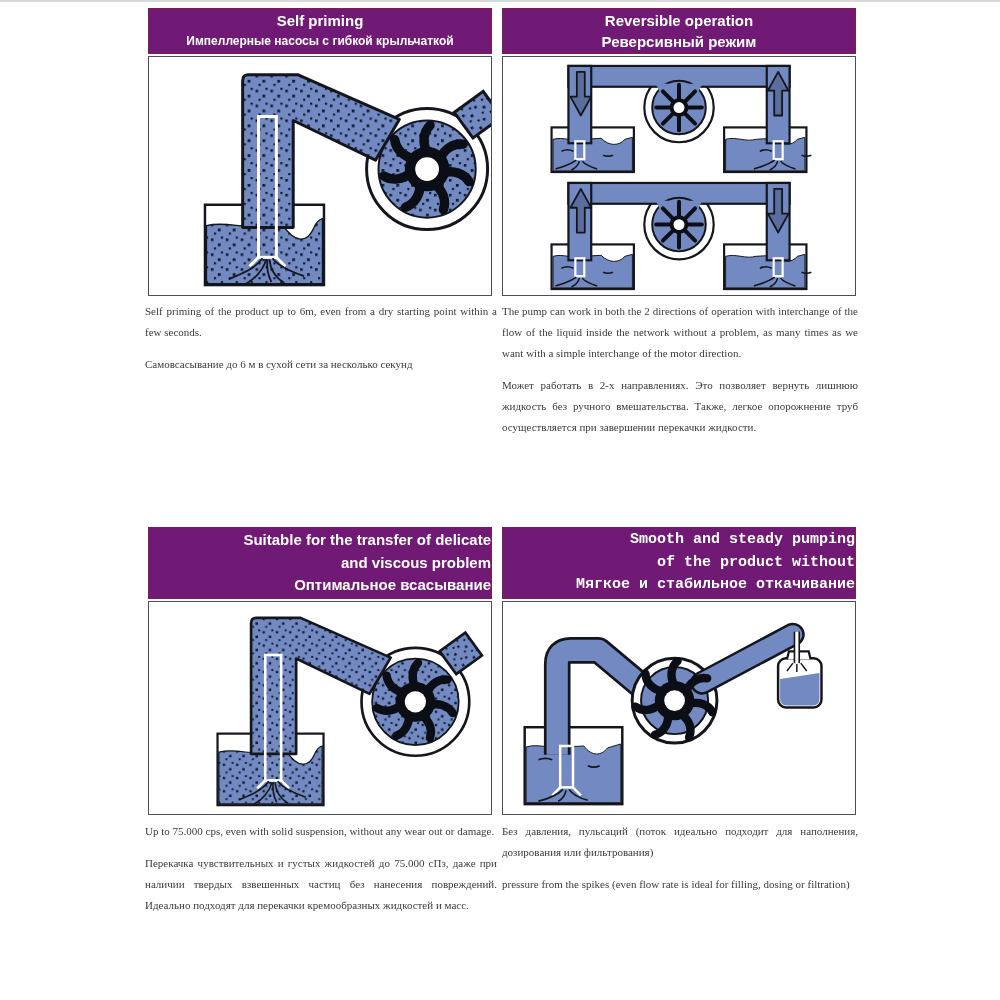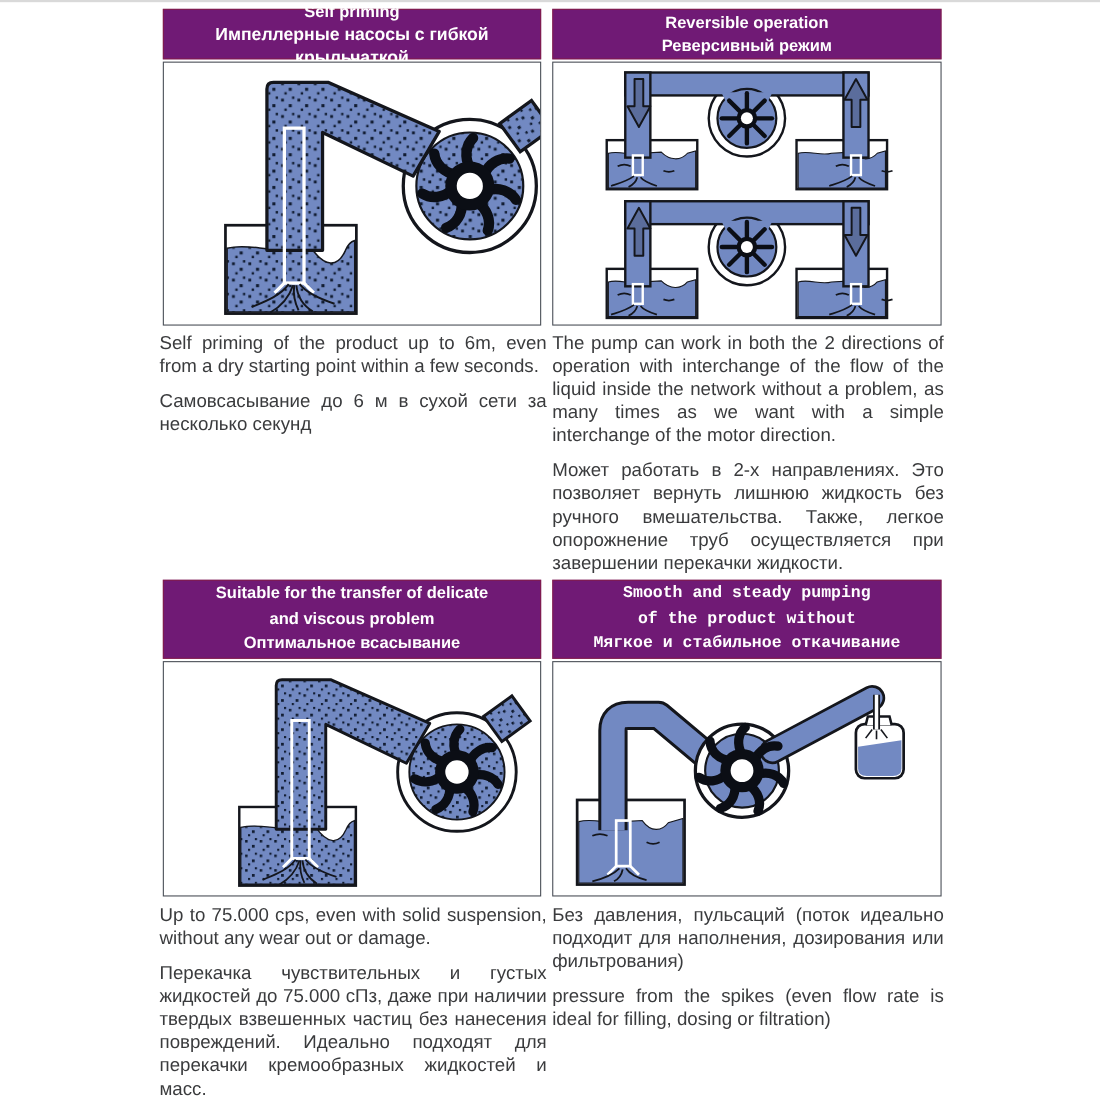--- a/index.html
+++ b/index.html
@@ -11,48 +11,49 @@
     position:absolute;
     background:#701a75;
     border:1px solid rgba(150,30,30,.45);
     color:#ffffff;
     font-weight:bold;
     display:flex;flex-direction:column;align-items:center;justify-content:center;
     text-align:center;
     font-size:15px;line-height:21px;
     box-sizing:border-box;
   }
-  .banner.three{line-height:22.5px;}
+  .banner.three{line-height:22.5px;align-items:flex-end;}
 
   .imgbox{
     position:absolute;
     background:#ffffff;
     border:1.3px solid #4a4f57;
     box-sizing:border-box;
     display:flex;align-items:center;justify-content:center;
   }
   .imgbox svg{width:100%;height:100%;}
 
   .txt{
     position:absolute;
     color:#3a3b3d;
-    font-size:17px;line-height:21px;
+    font-size:11px;line-height:21px;
     text-align:justify;
+    font-family:Liberation Serif, serif;
   }
   .txt p{margin:0 0 11px 0;}
 </style>
 </head>
 <body>
 
 <div class="page">
   <div class="top-edge"></div>
 
   <div class="banner" style="left:148px;top:8px;width:344px;height:46px;">
     <div>Self priming</div>
-    <div style="font-size:16px">Импеллерные насосы с гибкой крыльчаткой</div>
+    <div style="font-size:12px">Импеллерные насосы с гибкой крыльчаткой</div>
   </div>
 
   <div class="imgbox" style="left:148px;top:56px;width:344px;height:240px;">
     <svg viewBox="0 0 344 240">
       <defs>
         <pattern id="dotsA" width="15" height="15" patternUnits="userSpaceOnUse">
           <rect width="15" height="15" fill="#7289c2"></rect>
           <rect x="2" y="3" width="2.6" height="2.6" fill="#101b30"></rect>
           <rect x="9" y="8" width="2.8" height="2.8" fill="#101b30"></rect>
           <rect x="5" y="12" width="2.2" height="2.2" fill="#101b30"></rect>

